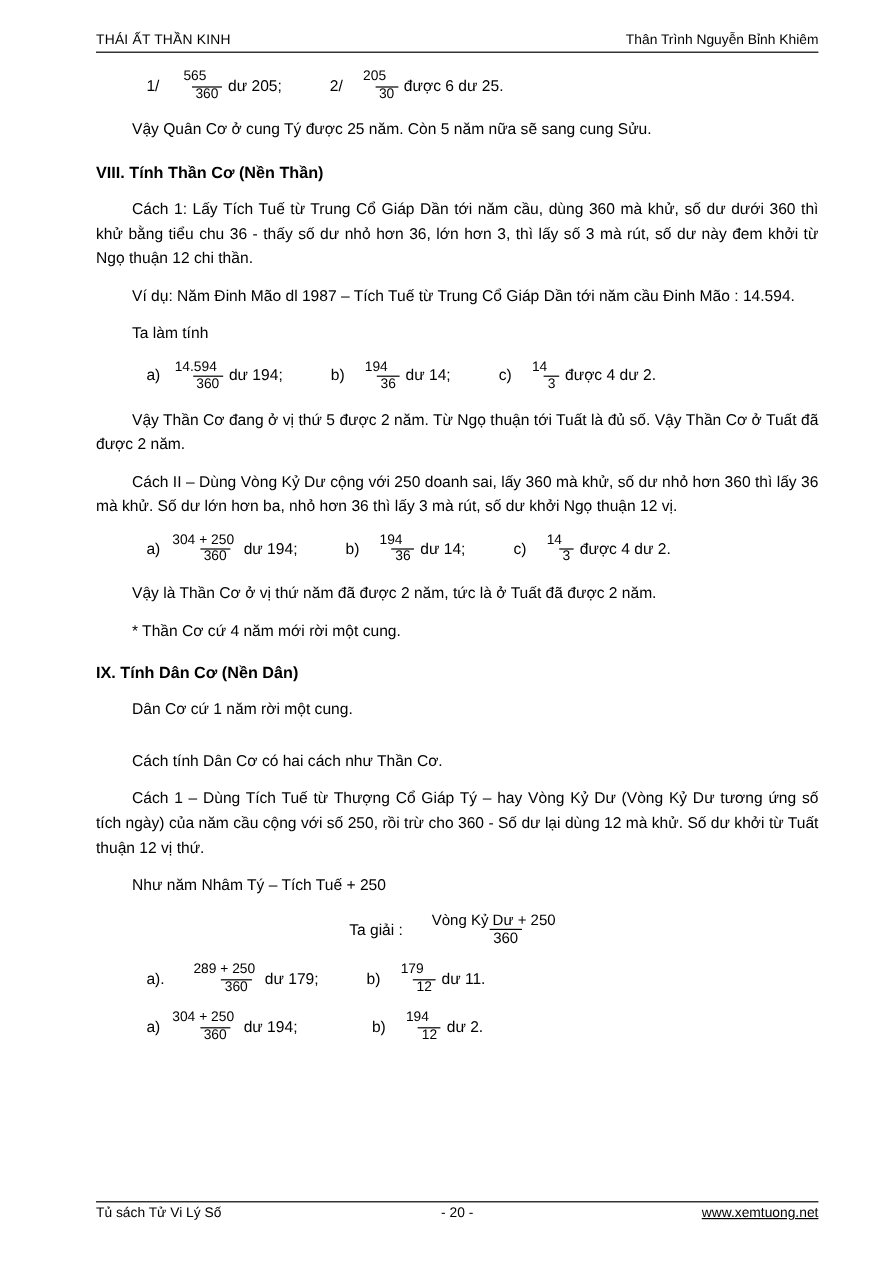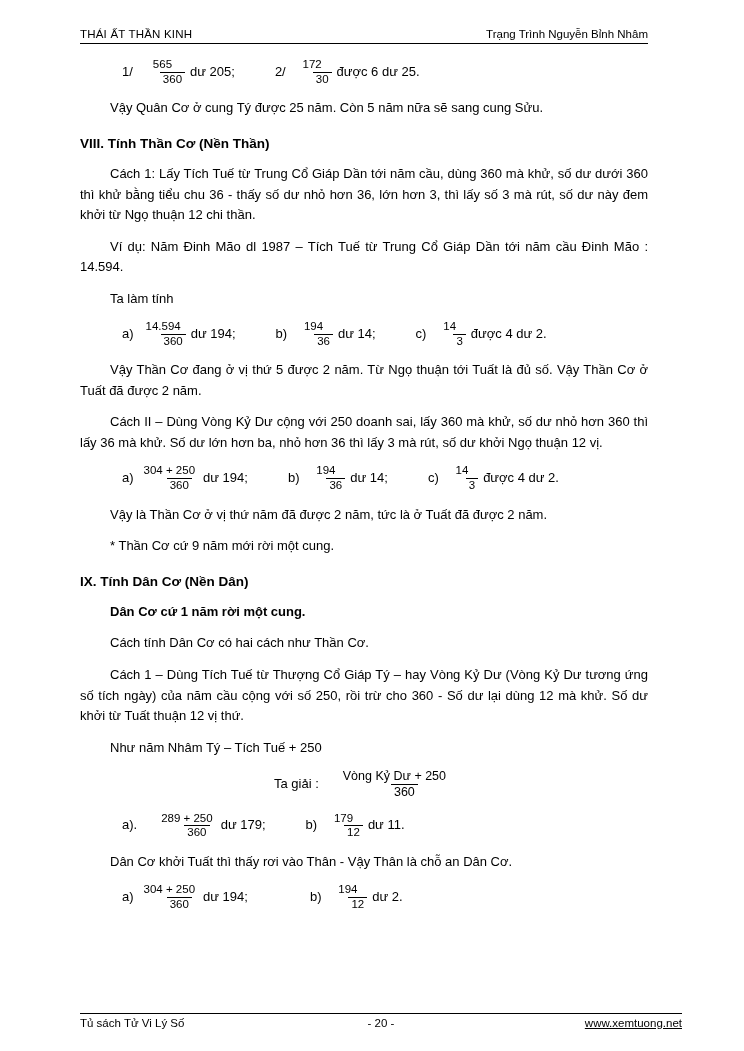--- a/index.html
+++ b/index.html
@@ -10,40 +10,40 @@
     font-family: "Liberation Sans", sans-serif;
     color: #000000;
     position: relative;
   }
   .page {
     position: absolute;
     left: 0; top: 0;
     width: 744px;
     height: 1051px;
     box-sizing: border-box;
-    padding: 28px 96px 20px 80px;
+    padding: 28px 62px 20px 80px;
   }
   
   .header {
     display: flex;
     justify-content: space-between;
     align-items: flex-end;
     font-size: 11.5px;
     padding-bottom: 3px;
     border-bottom: 1.2px solid #000;
   }
   .header .left { letter-spacing: .2px; }
   .header .right { font-style: normal; }
 
   
   .footer {
     position: absolute;
     left: 80px;
     right: 62px;
-    bottom: 22px;
+    bottom: 34px;
     border-top: 1.2px solid #000;
     padding-top: 3px;
     display: flex;
     justify-content: space-between;
     font-size: 11.5px;
   }
   .footer .mid { text-align: center; flex: 1; }
   .footer .left { width: 170px; }
   .footer .right { width: 170px; text-align: right; }
   .footer .right a { color: #000; text-decoration: underline; }
@@ -56,23 +56,23 @@
     text-align: justify;
     margin-bottom: 11px;
   }
   .para.noindent { text-indent: 0; }
   .heading {
     font-weight: bold;
     font-size: 13.5px;
     margin: 14px 0 10px 0;
   }
   .subbold {
-    font-weight: bold;
+    font-weight: normal;
     text-indent: 30px;
-    margin-bottom: 11px;
+    margin-bottom: 22px;
   }
 
   
   .mathline {
     margin: 6px 0 12px 0;
     padding-left: 42px;
     font-size: 13px;
     display: flex;
     align-items: center;
     flex-wrap: wrap;
@@ -100,36 +100,36 @@
   .lbl { margin-right: 2px; }
   .txt { white-space: nowrap; }
 </style>
 </head>
 <body>
 
 <div class="page">
 
   <div class="header">
     <div class="left">THÁI ẤT THẦN KINH</div>
-    <div class="right">Trạng Trình Nguyễn Bỉnh Nhâm</div>
+    <div class="right">Thân Trình Nguyễn Bỉnh Khiêm</div>
   </div>
 
   <div class="content">
 
     <div class="mathline">
       <span class="lbl">1/</span>
       <span class="frac">
         <span class="num">565</span>
         <span class="den">360</span>
       </span>
       <span class="txt">dư 205;</span>
       <span class="gap"></span>
       <span class="lbl">2/</span>
       <span class="frac">
-        <span class="num">172</span>
+        <span class="num">205</span>
         <span class="den">30</span>
       </span>
       <span class="txt">được 6 dư 25.</span>
     </div>
 
     <p class="para">Vậy Quân Cơ ở cung Tý được 25 năm. Còn 5 năm nữa sẽ sang cung Sửu.</p>
 
     <div class="heading">VIII. Tính Thần Cơ (Nền Thần)</div>
 
     <p class="para">Cách 1: Lấy Tích Tuế từ Trung Cổ Giáp Dần tới năm cầu, dùng 360 mà khử, số dư dưới 360 thì khử bằng tiểu chu 36 - thấy số dư nhỏ hơn 36, lớn hơn 3, thì lấy số 3 mà rút, số dư này đem khởi từ Ngọ thuận 12 chi thần.</p>
@@ -179,21 +179,21 @@
       <span class="gap"></span>
       <span class="lbl">c)</span>
       <span class="frac">
         <span class="num">14</span>
         <span class="den">3</span>
       </span>
       <span class="txt">được 4 dư 2.</span>
     </div>
 
     <p class="para">Vậy là Thần Cơ ở vị thứ năm đã được 2 năm, tức là ở Tuất đã được 2 năm.</p>
-    <p class="para">* Thần Cơ cứ 9 năm mới rời một cung.</p>
+    <p class="para">* Thần Cơ cứ 4 năm mới rời một cung.</p>
 
     <div class="heading">IX. Tính Dân Cơ (Nền Dân)</div>
 
     <p class="subbold">Dân Cơ cứ 1 năm rời một cung.</p>
     <p class="para">Cách tính Dân Cơ có hai cách như Thần Cơ.</p>
     <p class="para">Cách 1 – Dùng Tích Tuế từ Thượng Cổ Giáp Tý – hay Vòng Kỷ Dư (Vòng Kỷ Dư tương ứng số tích ngày) của năm cầu cộng với số 250, rồi trừ cho 360 - Số dư lại dùng 12 mà khử. Số dư khởi từ Tuất thuận 12 vị thứ.</p>
     <p class="para">Như năm Nhâm Tý – Tích Tuế + 250</p>
 
     <div class="mathline center">
       <span class="lbl" style="margin-right:16px">Ta giải :</span>
@@ -213,21 +213,20 @@
       <span class="txt">dư 179;</span>
       <span class="gap"></span>
       <span class="lbl">b)</span>
       <span class="frac">
         <span class="num">179</span>
         <span class="den">12</span>
       </span>
       <span class="txt">dư 11.</span>
     </div>
 
-    <p class="para noindent" style="text-indent:30px">Dân Cơ khởi Tuất thì thấy rơi vào Thân - Vậy Thân là chỗ an Dân Cơ.</p>
 
     <div class="mathline">
       <span class="lbl">a)</span>
       <span class="frac">
         <span class="num">304 + 250</span>
         <span class="den">360</span>
       </span>
       <span class="txt">dư 194;</span>
       <span class="gap-lg"></span>
       <span class="lbl">b)</span>

